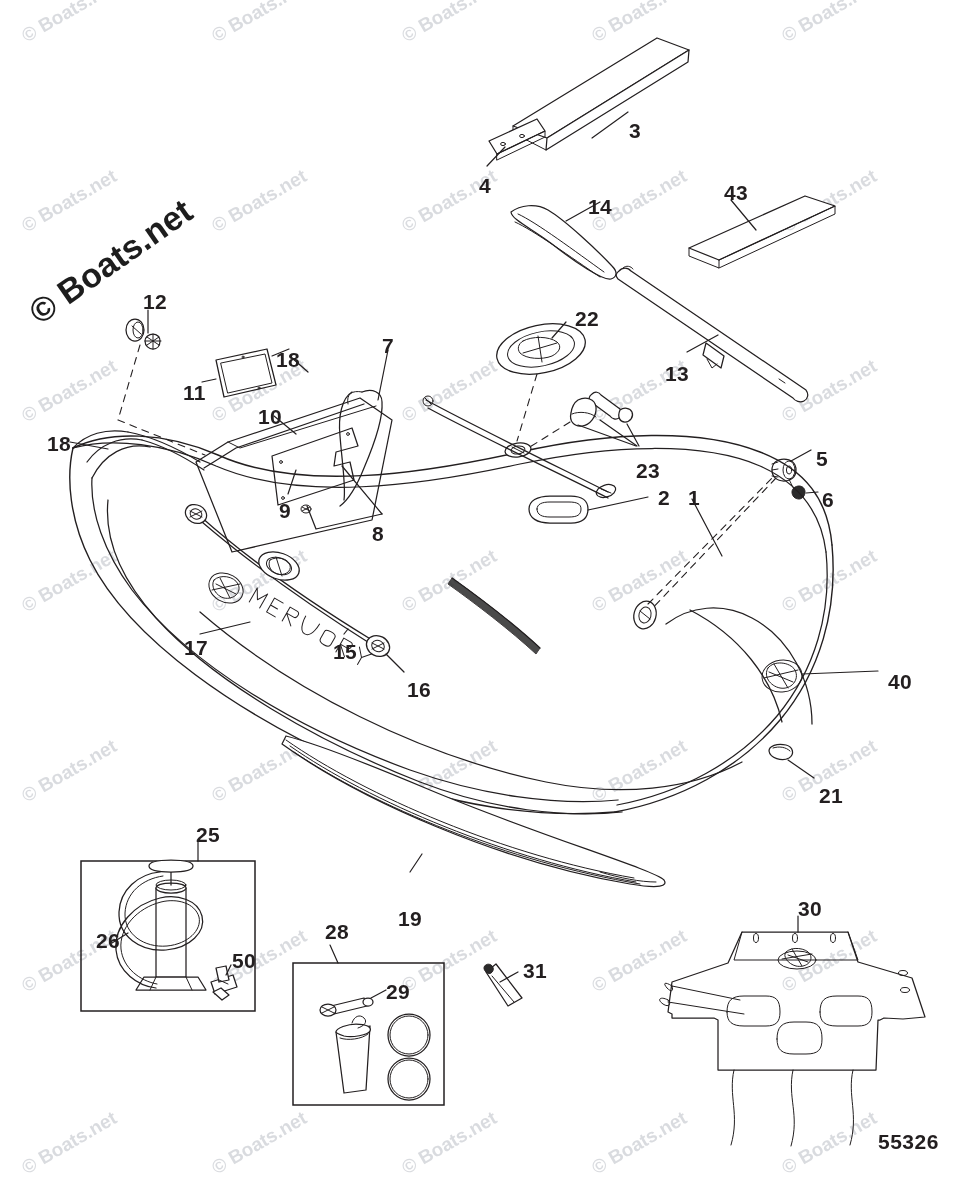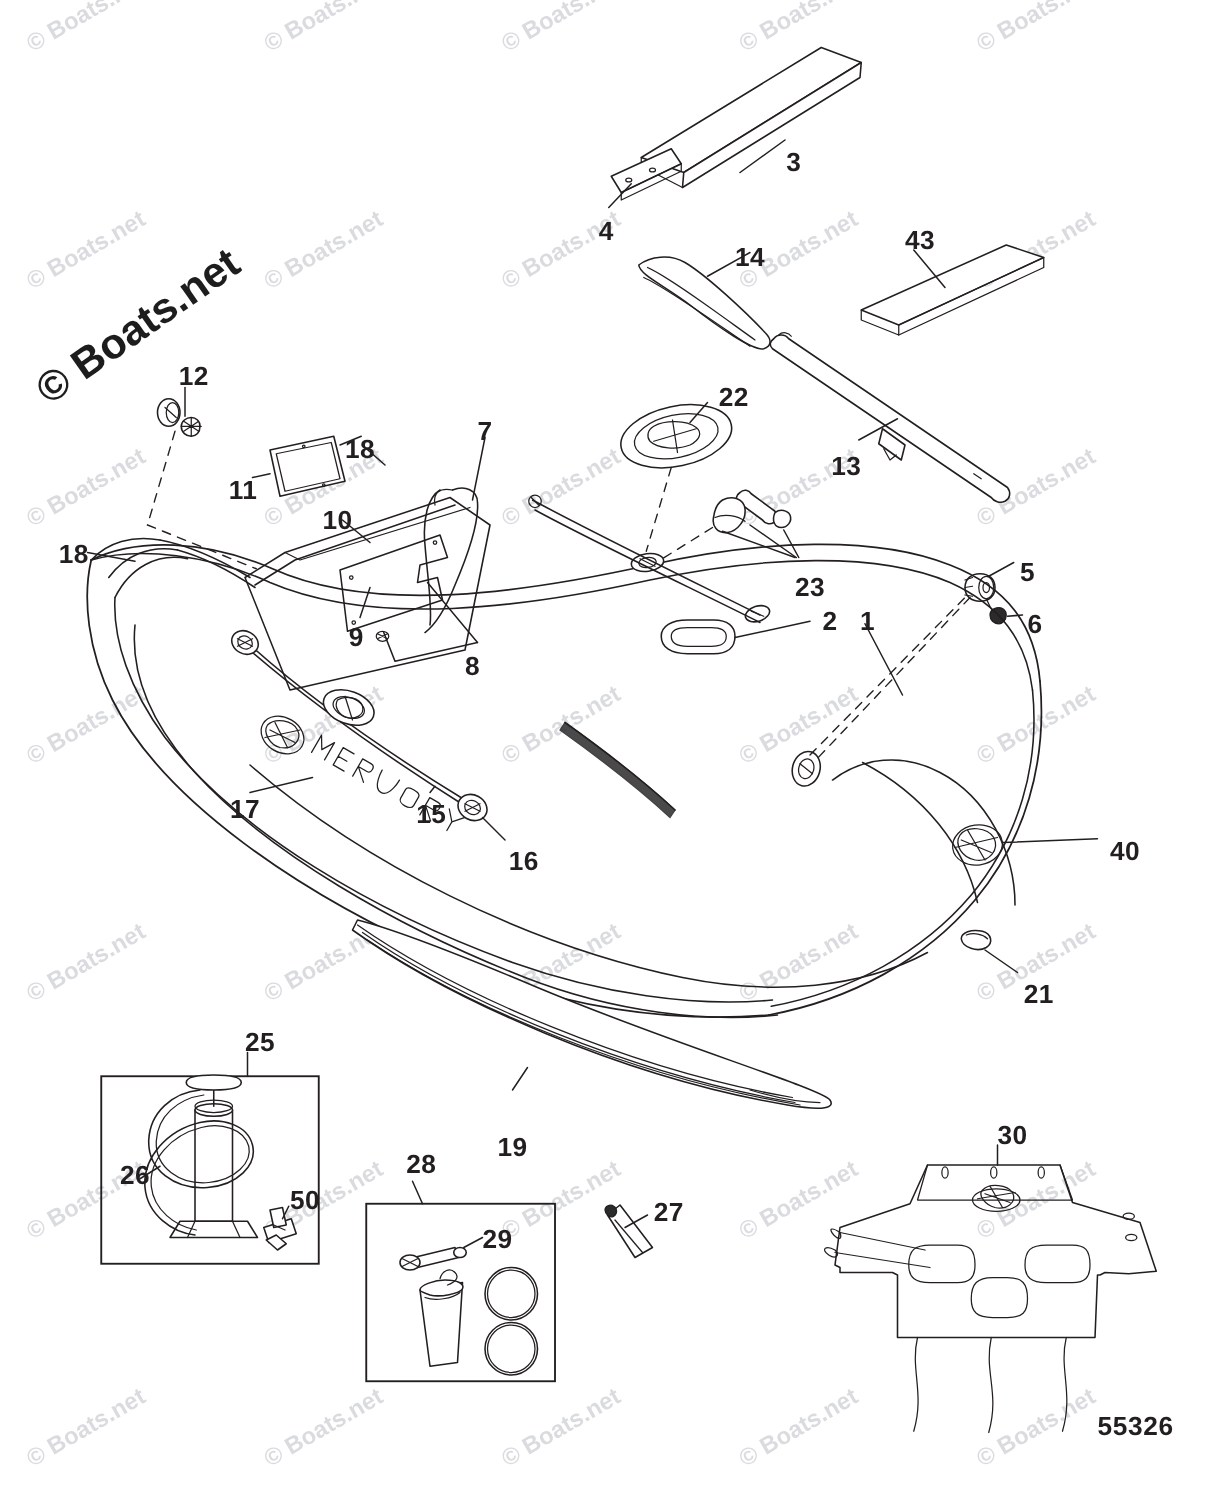--- a/index.html
+++ b/index.html
@@ -490,18 +490,18 @@
       <div class="callout" style="left: 819px; top: 785px;">21</div>
       <div class="callout" style="left: 575px; top: 308px;">22</div>
       <div class="callout" style="left: 636px; top: 460px;">23</div>
       <div class="callout" style="left: 724px; top: 182px;">43</div>
       <div class="callout" style="left: 196px; top: 824px;">25</div>
       <div class="callout" style="left: 96px; top: 930px;">26</div>
       <div class="callout" style="left: 232px; top: 950px;">50</div>
       <div class="callout" style="left: 325px; top: 921px;">28</div>
       <div class="callout" style="left: 386px; top: 981px;">29</div>
       <div class="callout" style="left: 798px; top: 898px;">30</div>
-      <div class="callout" style="left: 523px; top: 960px;">27</div>
+      <div class="callout" style="left: 523px; top: 960px;">31</div>
     </div>
 
   <div class="diagnum" style="left:878px;top:1130px;">55326</div>
 
 </div>
 
 </body></html>

